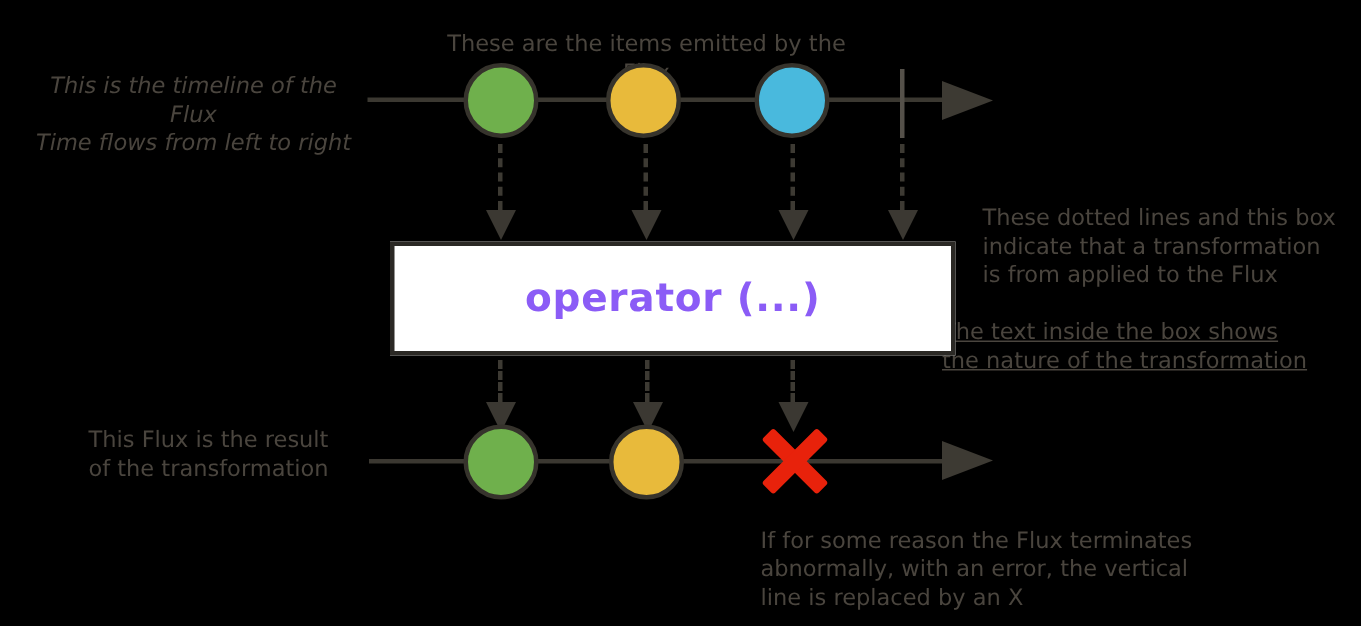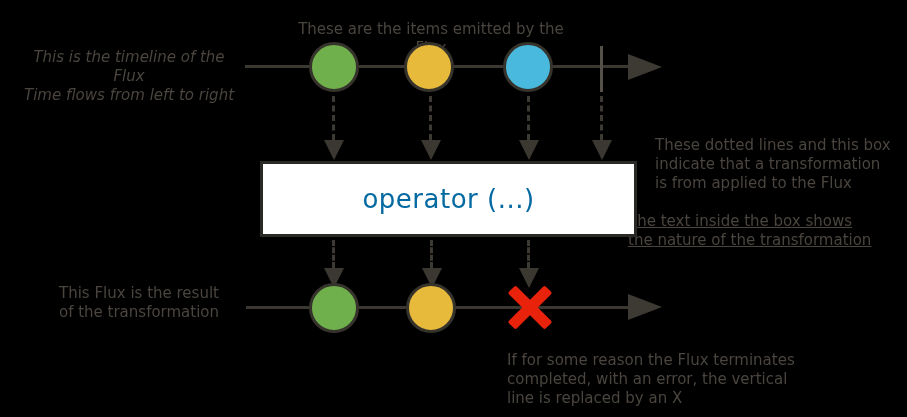--- a/index.html
+++ b/index.html
@@ -45,21 +45,21 @@
     border-right: 10px solid transparent;
   }
   
   #operator-box {
     position: absolute; left: 260px; top: 161px;
     width: 377px; height: 76px; box-sizing: border-box;
     background: #ffffff; border: 3px solid #2b2925;
     display: flex; align-items: center; justify-content: center;
   }
   #operator-box .op-label {
-    color: #0369a1; font-size: 26px; font-weight: normal;
+    color: #8b5cf6; font-size: 26px; font-weight: bold;
     letter-spacing: 0.5px;
   }
   
   .xbar {
     position: absolute; width: 52px; height: 11px;
     background: #e8220b; border-radius: 2px;
   }
 </style>
 </head>
 <body>
@@ -70,21 +70,21 @@
 Time flows from left to right</div>
   <div class="ann center" style="left:282px; top:20px; width:298px;">These are the items emitted by the Flux</div>
   <div class="ann" style="left:655px; top:136px;">These dotted lines and this box
 indicate that a transformation
 is from applied to the Flux</div>
   <div class="ann" style="left:628px; top:212px;text-decoration:underline;">The text inside the box shows
 the nature of the transformation</div>
   <div class="ann center" style="left:33px; top:284px; width:212px;">This Flux is the result
 of the transformation</div>
   <div class="ann" style="left:507px; top:351px;">If for some reason the Flux terminates
-completed, with an error, the vertical
+abnormally, with an error, the vertical
 line is replaced by an X</div>
 
   <div class="tline" style="left:245px; top:65px; width:388px;"></div>
   <div class="arrowhead-right" style="left:628px; top:54px;"></div>
   <div class="complete-bar" style="left:600px; top:46px;"></div>
 
   <div class="marble" style="left: 309px; top: 42px; background-color: rgb(111, 176, 76);"></div>
   <div class="marble" style="left: 404px; top: 42px; background-color: rgb(232, 186, 59);"></div>
   <div class="marble" style="left: 503px; top: 42px; background-color: rgb(73, 185, 221);"></div>
 

